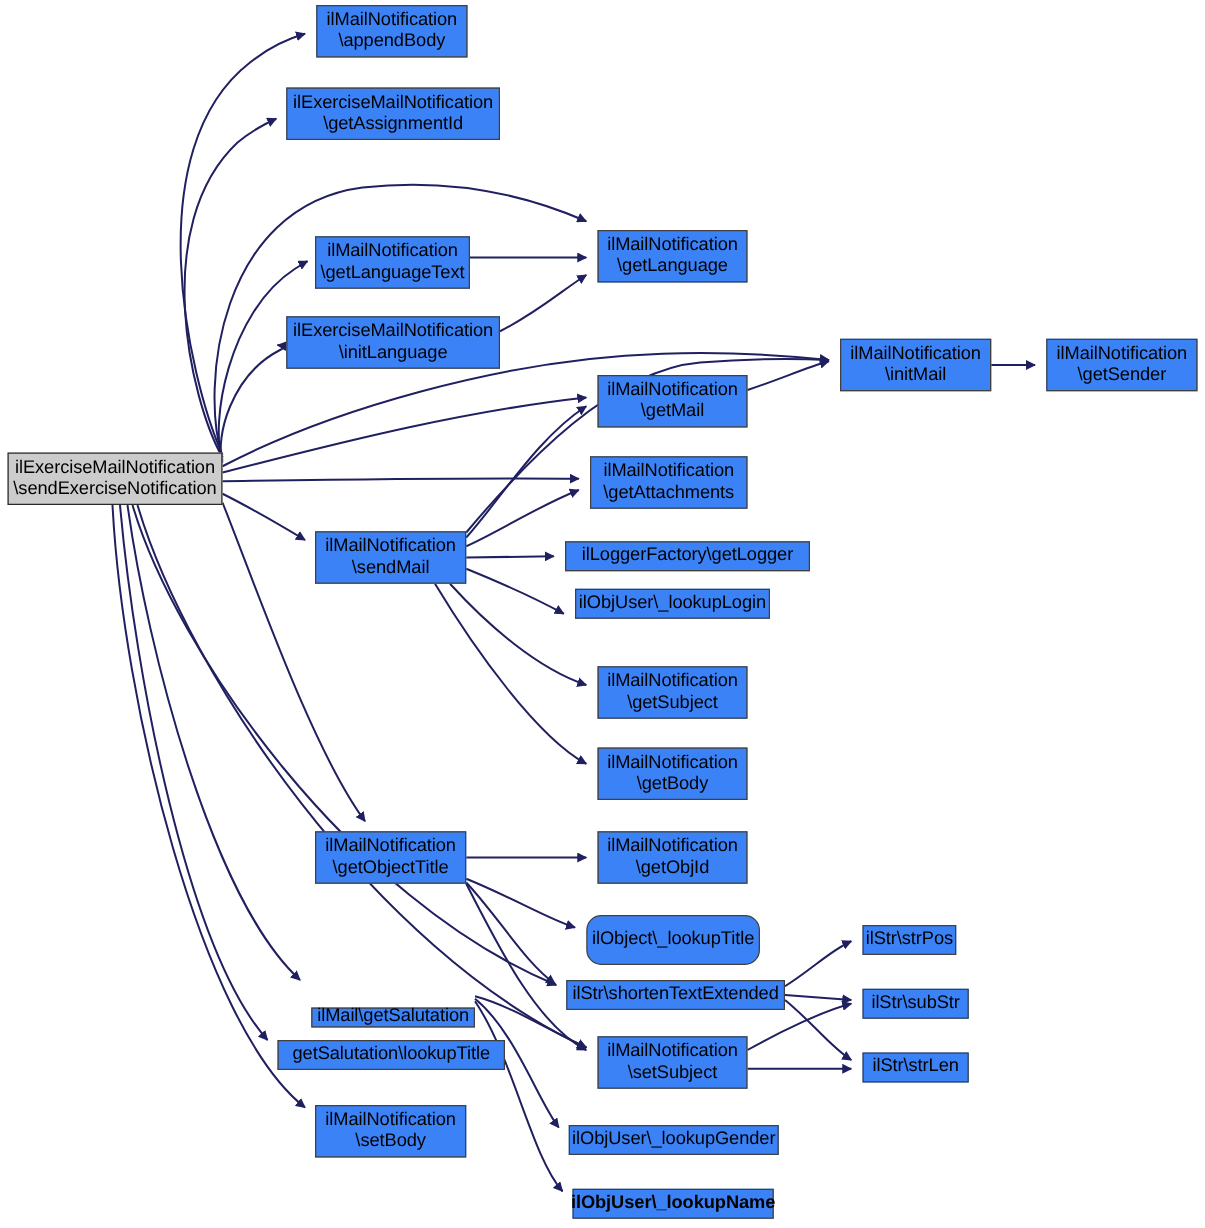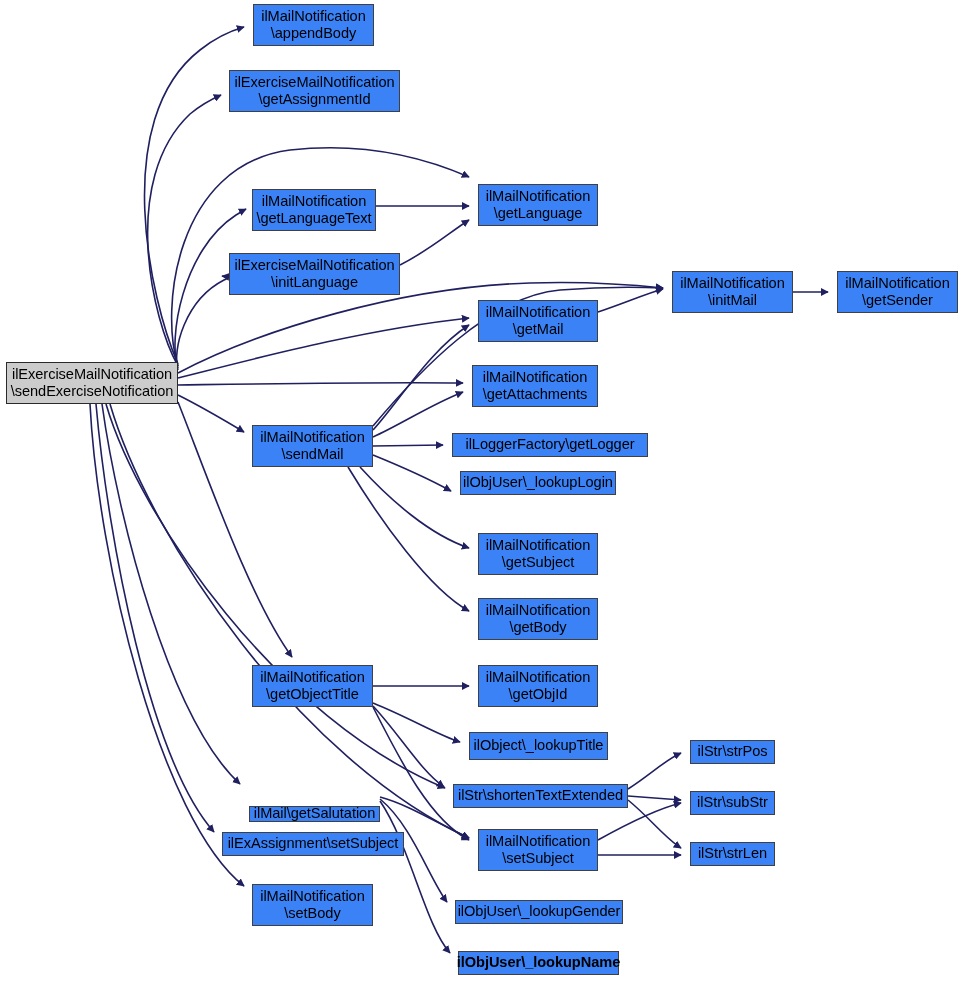--- a/index.html
+++ b/index.html
@@ -126,26 +126,26 @@
       <div class="node" style="left: 452px; top: 433px; width: 196px; height: 24px;"><span class="lbl">ilLoggerFactory\getLogger</span></div>
       <div class="node" style="left: 460px; top: 471px; width: 156px; height: 24px;"><span class="lbl">ilObjUser\_lookupLogin</span></div>
       <div class="node" style="left: 478px; top: 533px; width: 120px; height: 42px;"><span class="lbl">ilMailNotification
 \getSubject</span></div>
       <div class="node" style="left: 478px; top: 598px; width: 120px; height: 42px;"><span class="lbl">ilMailNotification
 \getBody</span></div>
       <div class="node" style="left: 252px; top: 665px; width: 121px; height: 42px;"><span class="lbl">ilMailNotification
 \getObjectTitle</span></div>
       <div class="node" style="left: 478px; top: 665px; width: 120px; height: 42px;"><span class="lbl">ilMailNotification
 \getObjId</span></div>
-      <div class="node" style="left: 469px; top: 732px; width: 139px; height: 28px;"><span class="lbl">ilObject\_lookupTitle</span></div>
-      <div class="node" style="left: 690px; top: 740px; width: 85px; height: 24px;"><span class="lbl">ilStr\strPos</span></div>
+      <div class="node" style="left: 469px; top: 732px; width: 139px; height: 40px; border-radius: 12px;"><span class="lbl">ilObject\_lookupTitle</span></div>
+      <div class="node" style="left: 690px; top: 740px; width: 75px; height: 24px;"><span class="lbl">ilStr\strPos</span></div>
       <div class="node" style="left: 249px; top: 806px; width: 131px; height: 16px;"><span class="lbl">ilMail\getSalutation</span></div>
       <div class="node" style="left: 453px; top: 784px; width: 175px; height: 24px;"><span class="lbl">ilStr\shortenTextExtended</span></div>
       <div class="node" style="left: 690px; top: 791px; width: 85px; height: 24px;"><span class="lbl">ilStr\subStr</span></div>
-      <div class="node" style="left: 222px; top: 832px; width: 182px; height: 24px;"><span class="lbl">ilExAssignment\setSubject</span></div>
+      <div class="node" style="left: 222px; top: 832px; width: 182px; height: 24px;"><span class="lbl">getSalutation\lookupTitle</span></div>
       <div class="node" style="left: 478px; top: 829px; width: 120px; height: 42px;"><span class="lbl">ilMailNotification
 \setSubject</span></div>
       <div class="node" style="left: 690px; top: 842px; width: 85px; height: 24px; text-align: right;"><span class="lbl">ilStr\strLen</span></div>
       <div class="node" style="left: 455px; top: 900px; width: 168px; height: 24px;"><span class="lbl">ilObjUser\_lookupGender</span></div>
       <div class="node" style="left: 252px; top: 884px; width: 121px; height: 42px;"><span class="lbl">ilMailNotification
 \setBody</span></div>
       <div class="node" style="left: 458px; top: 951px; width: 161px; height: 24px; font-weight: bold;"><span class="lbl">ilObjUser\_lookupName</span></div>
     </div>
 </div>
 

